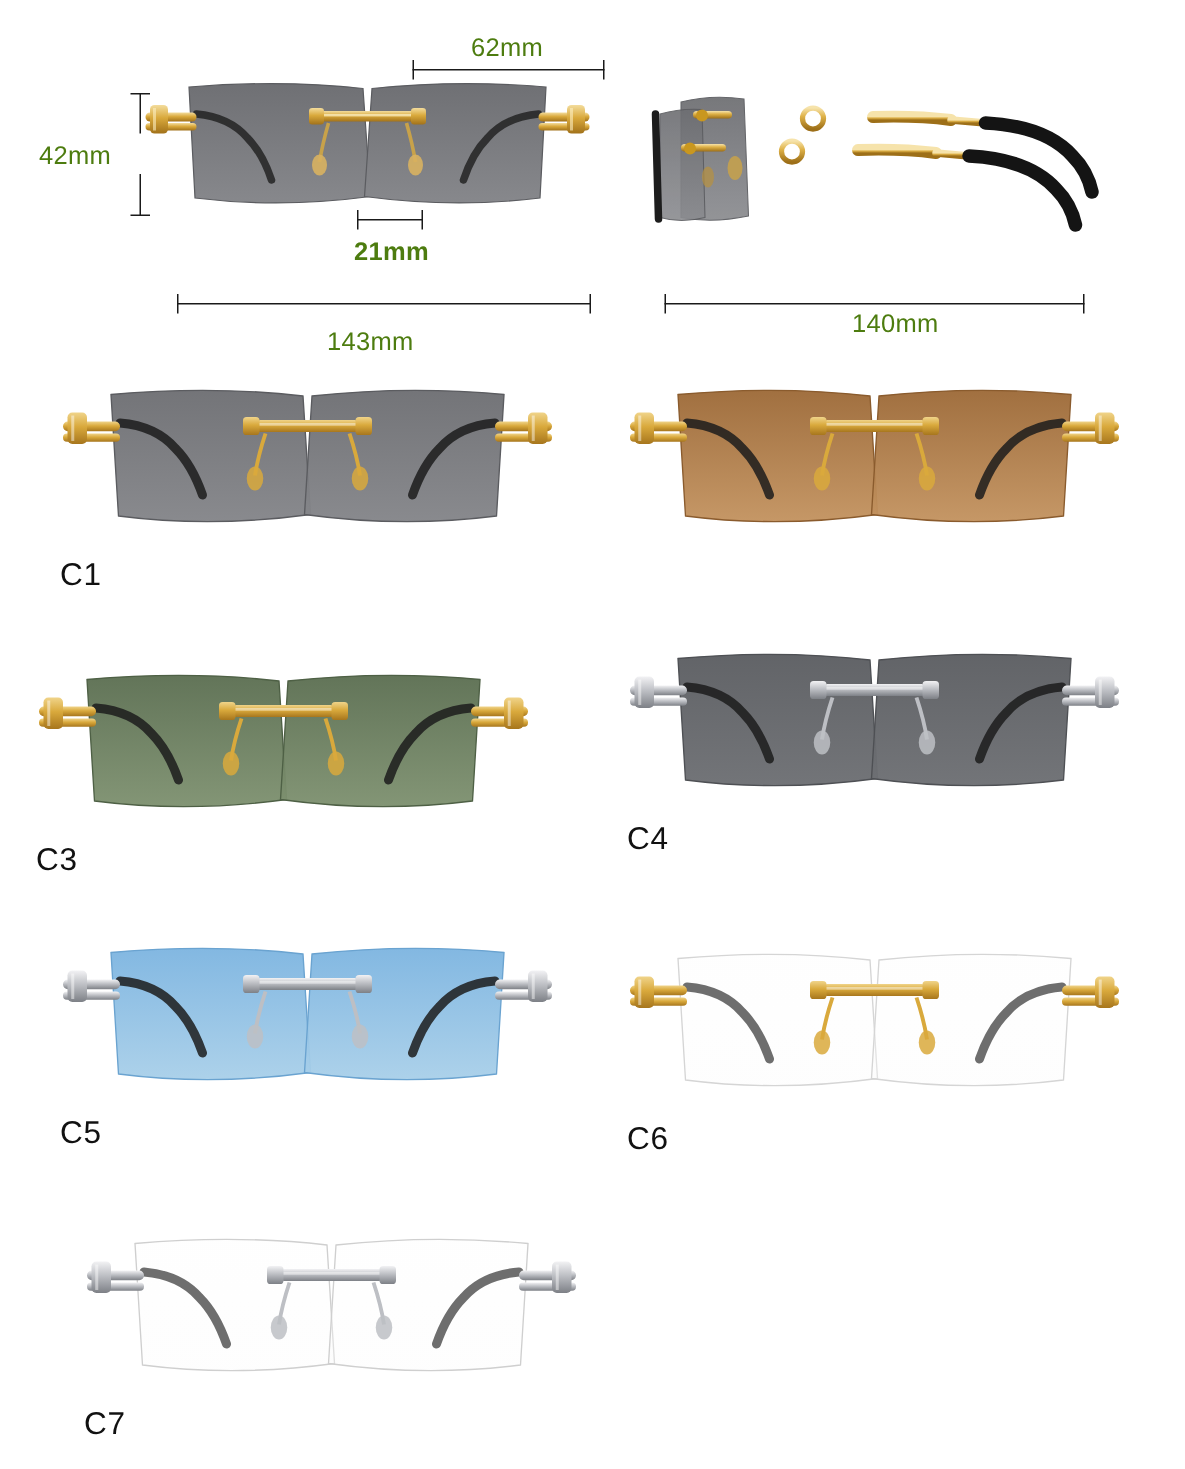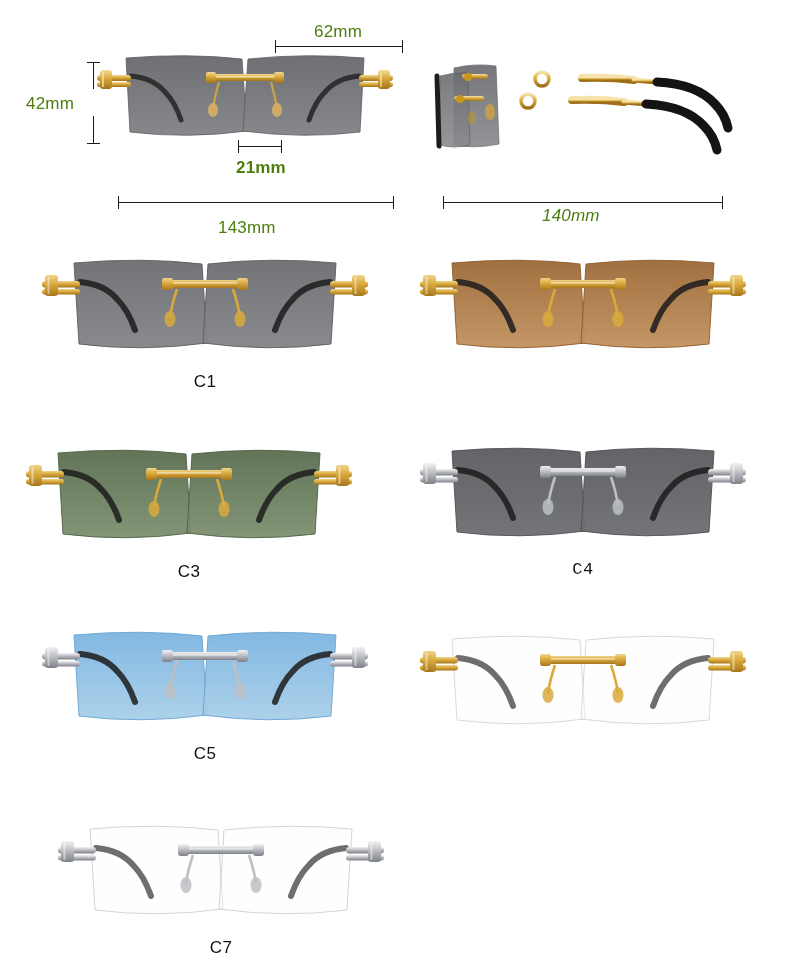--- a/index.html
+++ b/index.html
@@ -16,22 +16,22 @@
   
   .dim-line-h{position:absolute;height:1px;background:#1a1a1a;}
   .dim-line-v{position:absolute;width:1px;background:#1a1a1a;}
   .dim-cap-v{position:absolute;width:1px;height:13px;background:#1a1a1a;}
   .dim-cap-h{position:absolute;height:1px;width:13px;background:#1a1a1a;}
   .dim-label{position:absolute;font-size:17px;color:#4d7c0f;letter-spacing:.2px;white-space:nowrap;}
 
   
   .variant{position:absolute;}
   .variant-label{
-    position:absolute;left:0;width:100%;text-align:center;
-    font-size:17px;color:#111;letter-spacing:.5px;
+    position:absolute;left:0;width:100%;
+    font-size:21px;color:#111;letter-spacing:.5px;
   }
   svg{display:block;overflow:visible;}
 </style>
 </head>
 <body>
 
 <div class="sheet">
 
   <div class="variant" style="left:95px;top:48px;width:300px;height:110px;">
     <svg width="300" height="110" viewBox="0 0 300 110">
@@ -148,21 +148,21 @@
       <circle cx="28" cy="53" r="4" fill="#c9971f"></circle>
       <ellipse cx="58" cy="66" rx="5" ry="8" fill="#c8a24a" opacity=".85"></ellipse>
       <ellipse cx="40" cy="72" rx="4" ry="7" fill="#b8913f" opacity=".7"></ellipse>
     </svg>
   </div>
 
   <div>
     <div class="dim-line-h" style="left:443px;top:202px;width:280px;"></div>
     <div class="dim-cap-v" style="left:443px;top:196px;"></div>
     <div class="dim-cap-v" style="left:722px;top:196px;"></div>
-    <div class="dim-label" style="left:542px;top:206px;font-style:italic;">140mm</div>
+    <div class="dim-label" style="left:568px;top:206px;">140mm</div>
   </div>
 
   <div id="variant-grid">
       <div class="variant" style="left: 40px; top: 252px; width: 330px; height: 156px;">
   <svg width="330" height="112" viewBox="0 0 330 112">
     <defs>
       <linearGradient id="lens-v0" x1="0" y1="0" x2="0" y2="1">
         <stop offset="0%" stop-color="#6f7074"></stop>
         <stop offset="100%" stop-color="#85868a"></stop>
       </linearGradient>
@@ -286,21 +286,21 @@
     </g>
     <g>
       <rect x="290" y="29" width="38" height="6.5" rx="3.2" fill="url(#metal-v2)"></rect>
       <rect x="290" y="37" width="38" height="5.5" rx="2.7" fill="url(#metal-v2)"></rect>
       <rect x="312" y="23" width="13" height="21" rx="3.2" fill="url(#metal-v2)"></rect>
       <rect x="314.5" y="25" width="2" height="17" fill="#ffffff" opacity=".45"></rect>
     </g>
   </svg>
   <div class="variant-label" style="top:120px;">C3</div>
       </div>
-      <div class="variant" style="left: 418px; top: 440px; width: 330px; height: 156px; font-family: Liberation Mono, monospace;">
+      <div class="variant" style="left: 418px; top: 428px; width: 330px; height: 156px;">
   <svg width="330" height="112" viewBox="0 0 330 112">
     <defs>
       <linearGradient id="lens-v3" x1="0" y1="0" x2="0" y2="1">
         <stop offset="0%" stop-color="#5d5f63"></stop>
         <stop offset="100%" stop-color="#6e7074"></stop>
       </linearGradient>
       <linearGradient id="metal-v3" x1="0" y1="0" x2="0" y2="1">
         <stop offset="0%" stop-color="#f2f2f4"></stop>
         <stop offset="45%" stop-color="#bdbfc4"></stop>
         <stop offset="100%" stop-color="#7d8086"></stop>
@@ -419,20 +419,21 @@
       <rect x="5" y="23" width="13" height="21" rx="3.2" fill="url(#metal-v5)"></rect>
       <rect x="7.5" y="25" width="2" height="17" fill="#ffffff" opacity=".45"></rect>
     </g>
     <g>
       <rect x="290" y="29" width="38" height="6.5" rx="3.2" fill="url(#metal-v5)"></rect>
       <rect x="290" y="37" width="38" height="5.5" rx="2.7" fill="url(#metal-v5)"></rect>
       <rect x="312" y="23" width="13" height="21" rx="3.2" fill="url(#metal-v5)"></rect>
       <rect x="314.5" y="25" width="2" height="17" fill="#ffffff" opacity=".45"></rect>
     </g>
   </svg>
+  <div class="variant-label" style="top:120px;">C6</div>
       </div>
       <div class="variant" style="left: 56px; top: 818px; width: 330px; height: 156px;">
   <svg width="330" height="112" viewBox="0 0 330 112">
     <defs>
       <linearGradient id="lens-v6" x1="0" y1="0" x2="0" y2="1">
         <stop offset="0%" stop-color="#fdfdfd"></stop>
         <stop offset="100%" stop-color="#fbfbfb"></stop>
       </linearGradient>
       <linearGradient id="metal-v6" x1="0" y1="0" x2="0" y2="1">
         <stop offset="0%" stop-color="#f2f2f4"></stop>

